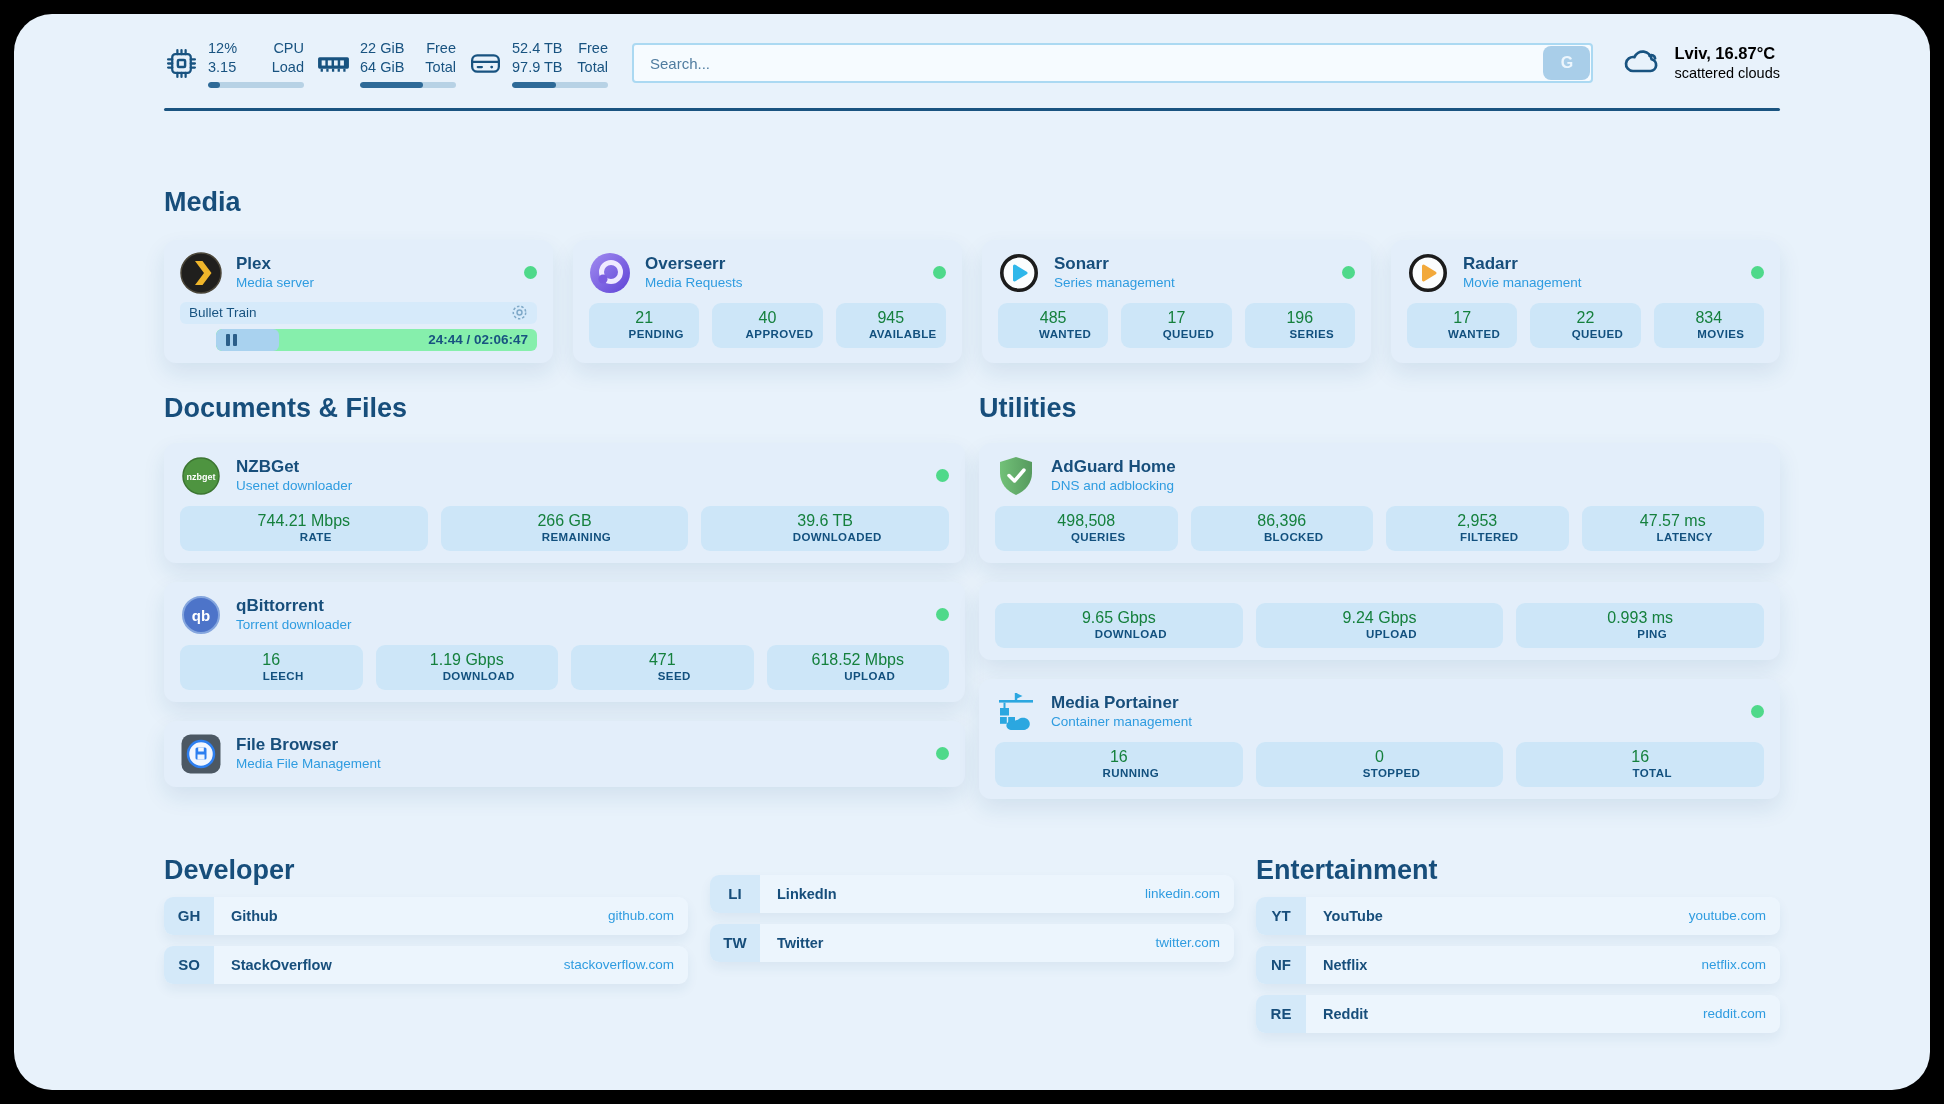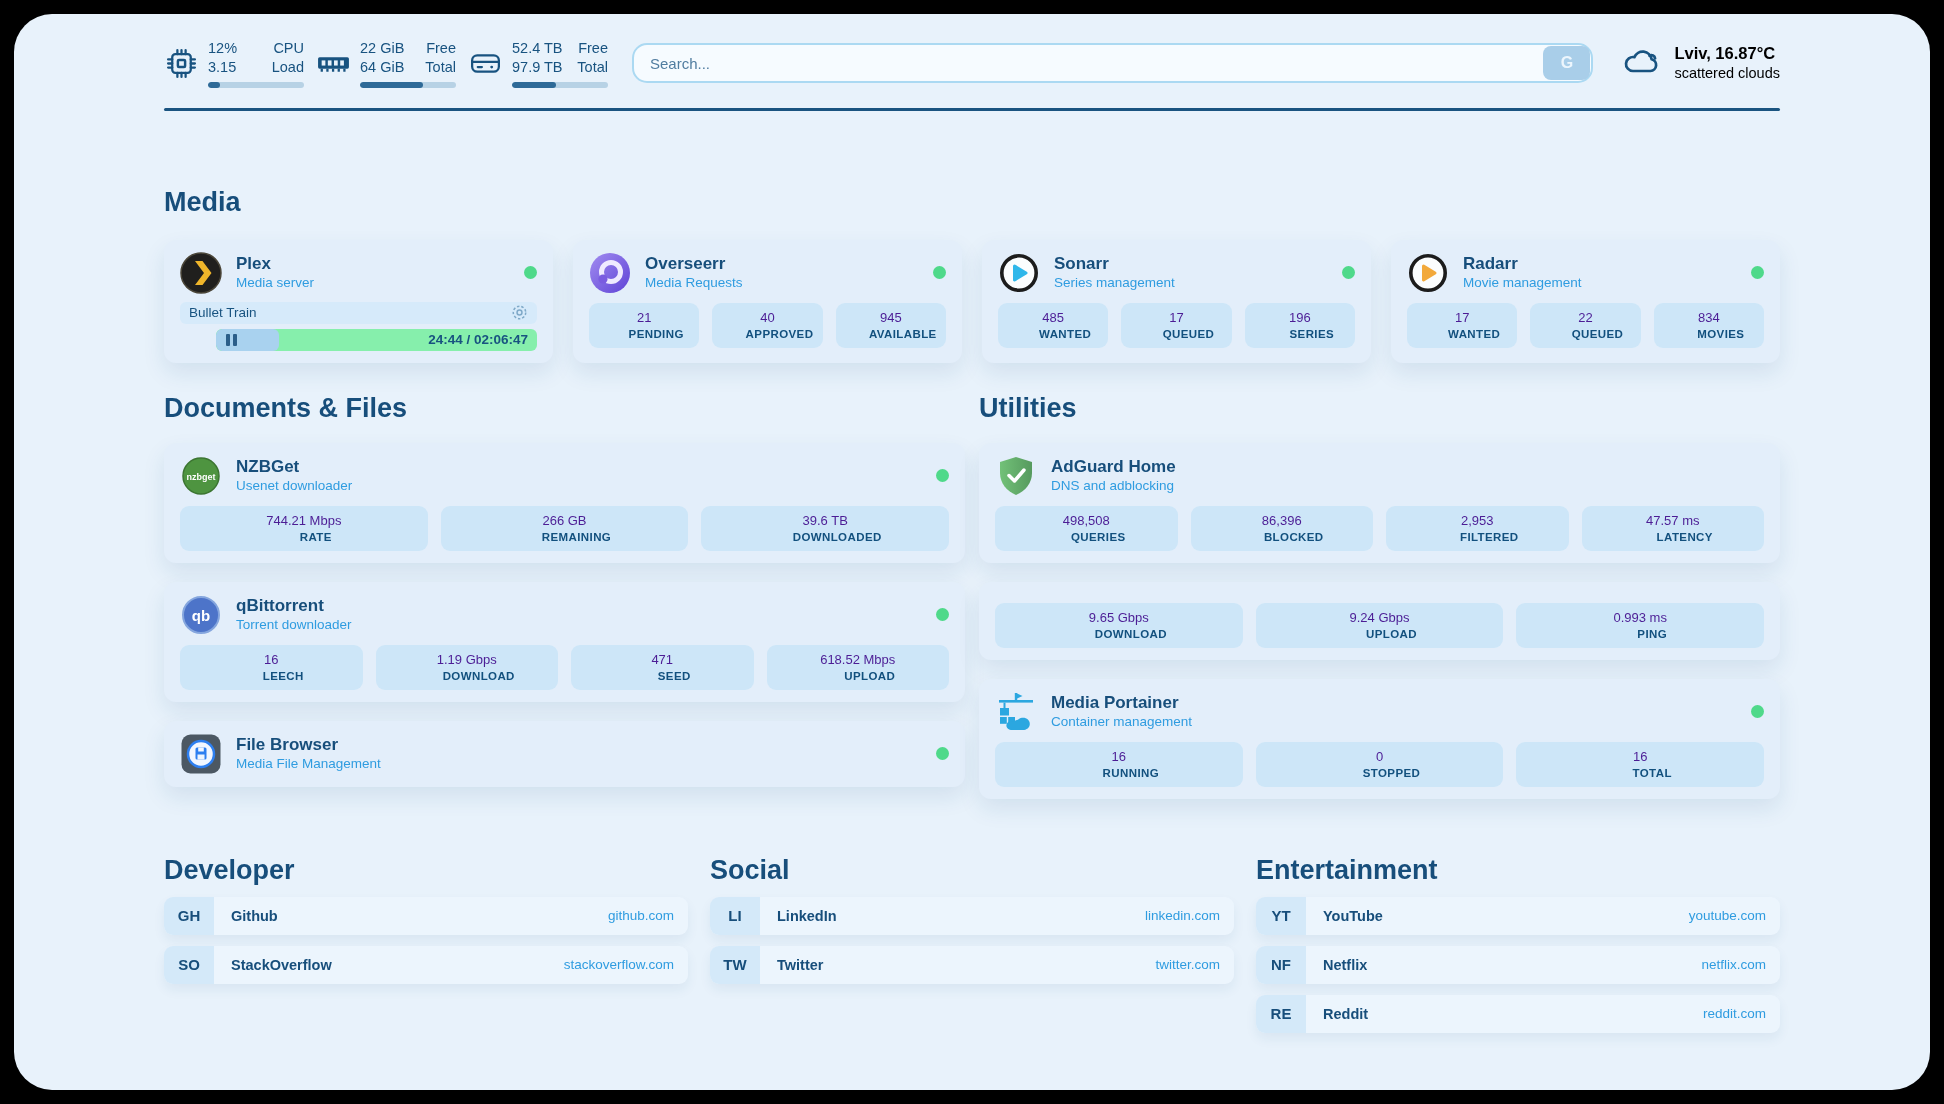--- a/index.html
+++ b/index.html
@@ -11,21 +11,21 @@
   .topbar{display:flex;align-items:center;margin-top:20px;height:58px;}
   .sysstats{display:flex;gap:12px;flex:none;}
   .sysstat{display:flex;align-items:center;gap:9px;}
   .sicon{width:35px;height:35px;flex:none;display:flex;align-items:center;justify-content:center;}
   .stxt{width:96px;}
   .srow{display:flex;justify-content:space-between;font-size:14.5px;color:#185380;font-weight:500;line-height:19px;}
   .sbar{margin-top:5px;height:6px;border-radius:3px;background:#b7d2e5;overflow:hidden;}
   .sfill{height:100%;background:#2e6a97;border-radius:3px;}
 
   .search{flex:1;margin:0 28px 0 24px;position:relative;}
-  .search input{width:100%;box-sizing:border-box;height:40px;border:2px solid #abd9f2;border-radius:15px;background:#f6fbff;padding:0 62px 0 16px;font-size:15px;color:#185380;outline:none;font-family:inherit;}
+  .search input{width:100%;box-sizing:border-box;height:40px;border:2px solid #abd9f2;border-radius:4px;background:#f6fbff;padding:0 62px 0 16px;font-size:15px;color:#185380;outline:none;font-family:inherit;}
   .search input::placeholder{color:#3f6f96;opacity:.9;}
   .gbtn{position:absolute;right:3px;top:3px;bottom:3px;width:47px;border:none;border-radius:8px;background:#a9cee9;color:#edf6fd;font-size:16px;font-weight:700;font-family:inherit;cursor:pointer;}
 
   .weather{display:flex;align-items:center;gap:13px;color:#000000;flex:none;}
   .wline1{font-size:16.5px;font-weight:600;line-height:21px;}
   .wline2{font-size:14.5px;line-height:19px;}
 
   .divider{height:2.5px;background:#1a5480;margin-top:16px;border-radius:2px;}
 
   
@@ -39,21 +39,21 @@
   .card{background:#e3eefa;border-radius:12px;padding:12px 16px;box-shadow:0 10px 22px rgba(23,78,124,.10);cursor:pointer;}
   .chead{display:flex;align-items:center;gap:14px;height:42px;}
   .logo{width:42px;height:42px;flex:none;display:flex;}
   .ctxt{display:flex;flex-direction:column;justify-content:center;}
   .ctitle{font-size:17px;font-weight:600;color:#174e7b;line-height:21px;}
   .csub{font-size:13.5px;color:#2f9ce0;line-height:18px;}
   .dot{width:13px;height:13px;border-radius:50%;background:#4fd98a;margin-left:auto;flex:none;}
 
   .tiles{display:flex;gap:13px;margin-top:9px;}
   .tile{flex:1;background:#cde6f8;border-radius:9px;text-align:center;padding:5px 0 6px;}
-  .tval{font-size:13px;color:#4c1d95;line-height:19px;}
+  .tval{font-size:16px;color:#15803d;line-height:19px;}
   .tlab{font-size:11.5px;font-weight:700;color:#12507e;letter-spacing:.4px;line-height:15px;padding-left:24px;}
 
   
   .prow{margin-top:8px;height:22px;background:#d6eafa;border-radius:6px;display:flex;align-items:center;padding:0 9px;font-size:13.5px;color:#185380;}
   .picon{margin-left:auto;display:flex;}
   .pbar{margin-top:5px;height:22px;background:#86efac;border-radius:6px;position:relative;overflow:hidden;margin-left:36px;}
   .pfill{position:absolute;left:0;top:0;bottom:0;background:#a9d2ef;border-radius:6px;}
   .pause{position:absolute;left:10px;top:5px;display:flex;gap:3.5px;}
   .pause i{width:3.5px;height:12px;background:#2b5e8a;border-radius:1px;display:block;}
   .ptime{position:absolute;right:9px;top:0;line-height:22px;font-size:13.5px;font-weight:600;color:#185380;}
@@ -506,21 +506,20 @@
         <span class="bmurl">github.com</span>
       </div>
       <div class="bmrow">
         <span class="bmabbr">SO</span>
         <span class="bmname">StackOverflow</span>
         <span class="bmurl">stackoverflow.com</span>
       </div>
     </div>
 
     <div class="bmcol">
-      <div class="sec-title">Social</div>
       <div class="bmrow">
         <span class="bmabbr">LI</span>
         <span class="bmname">LinkedIn</span>
         <span class="bmurl">linkedin.com</span>
       </div>
       <div class="bmrow">
         <span class="bmabbr">TW</span>
         <span class="bmname">Twitter</span>
         <span class="bmurl">twitter.com</span>
       </div>

